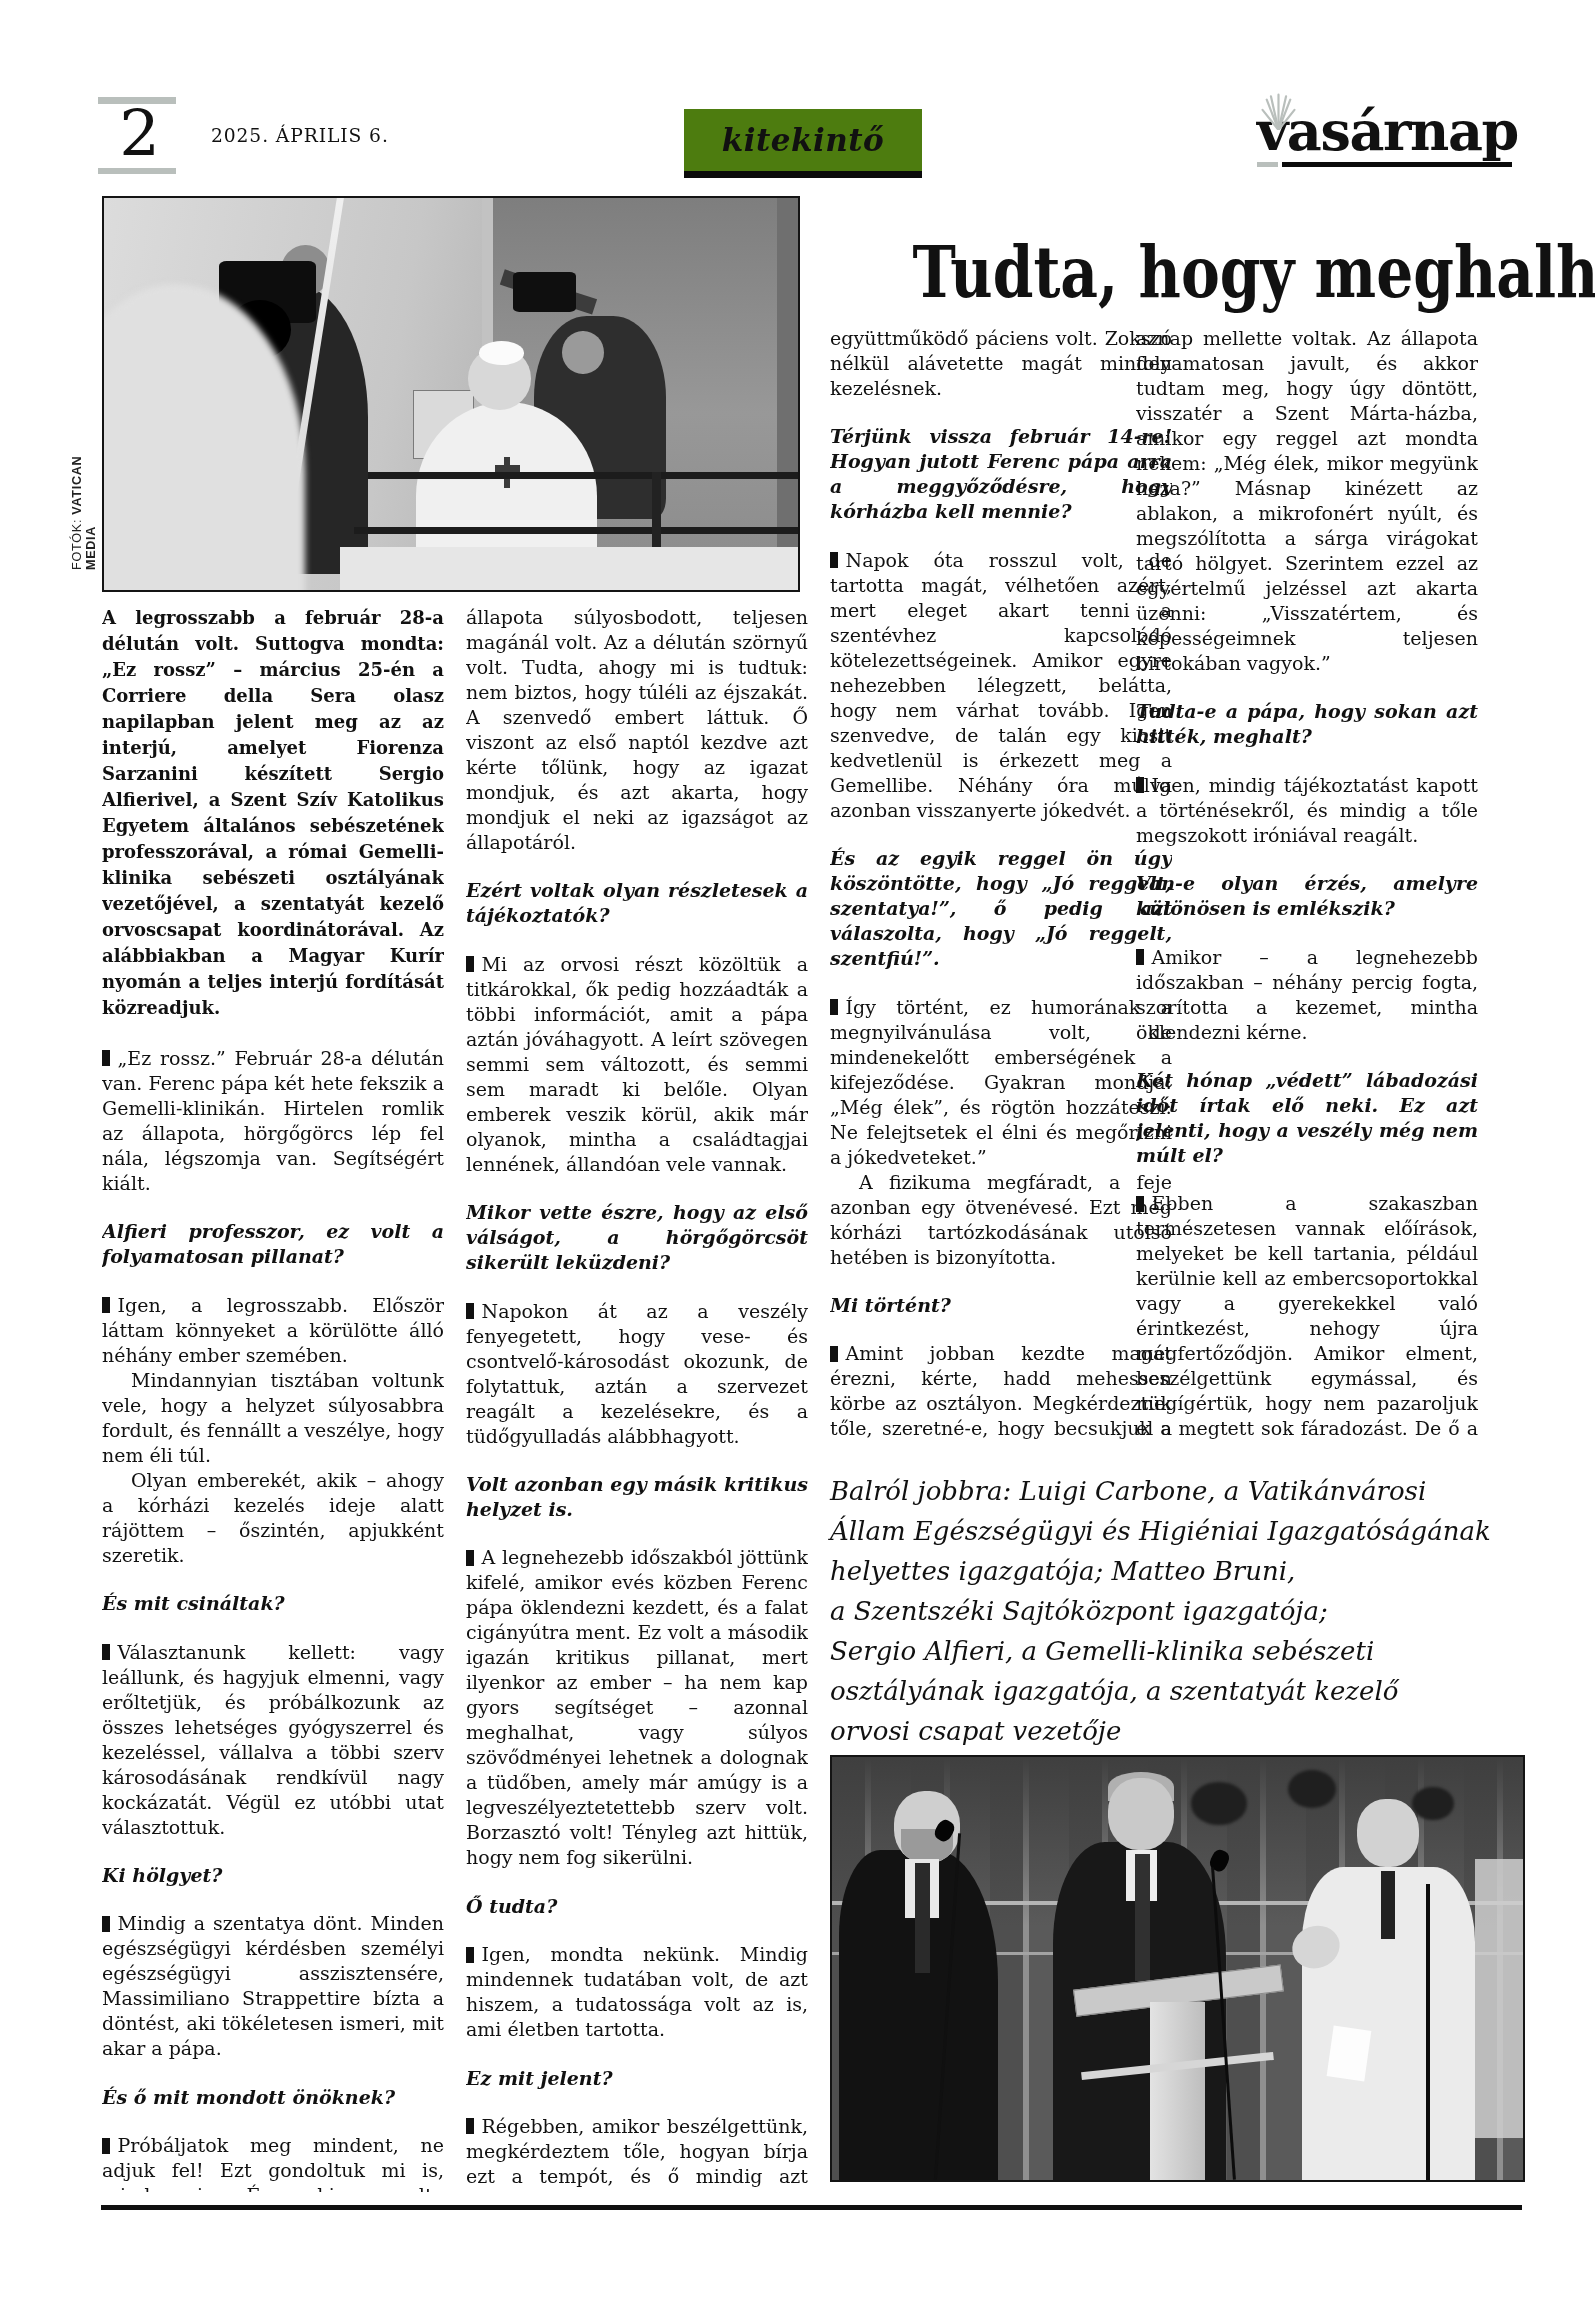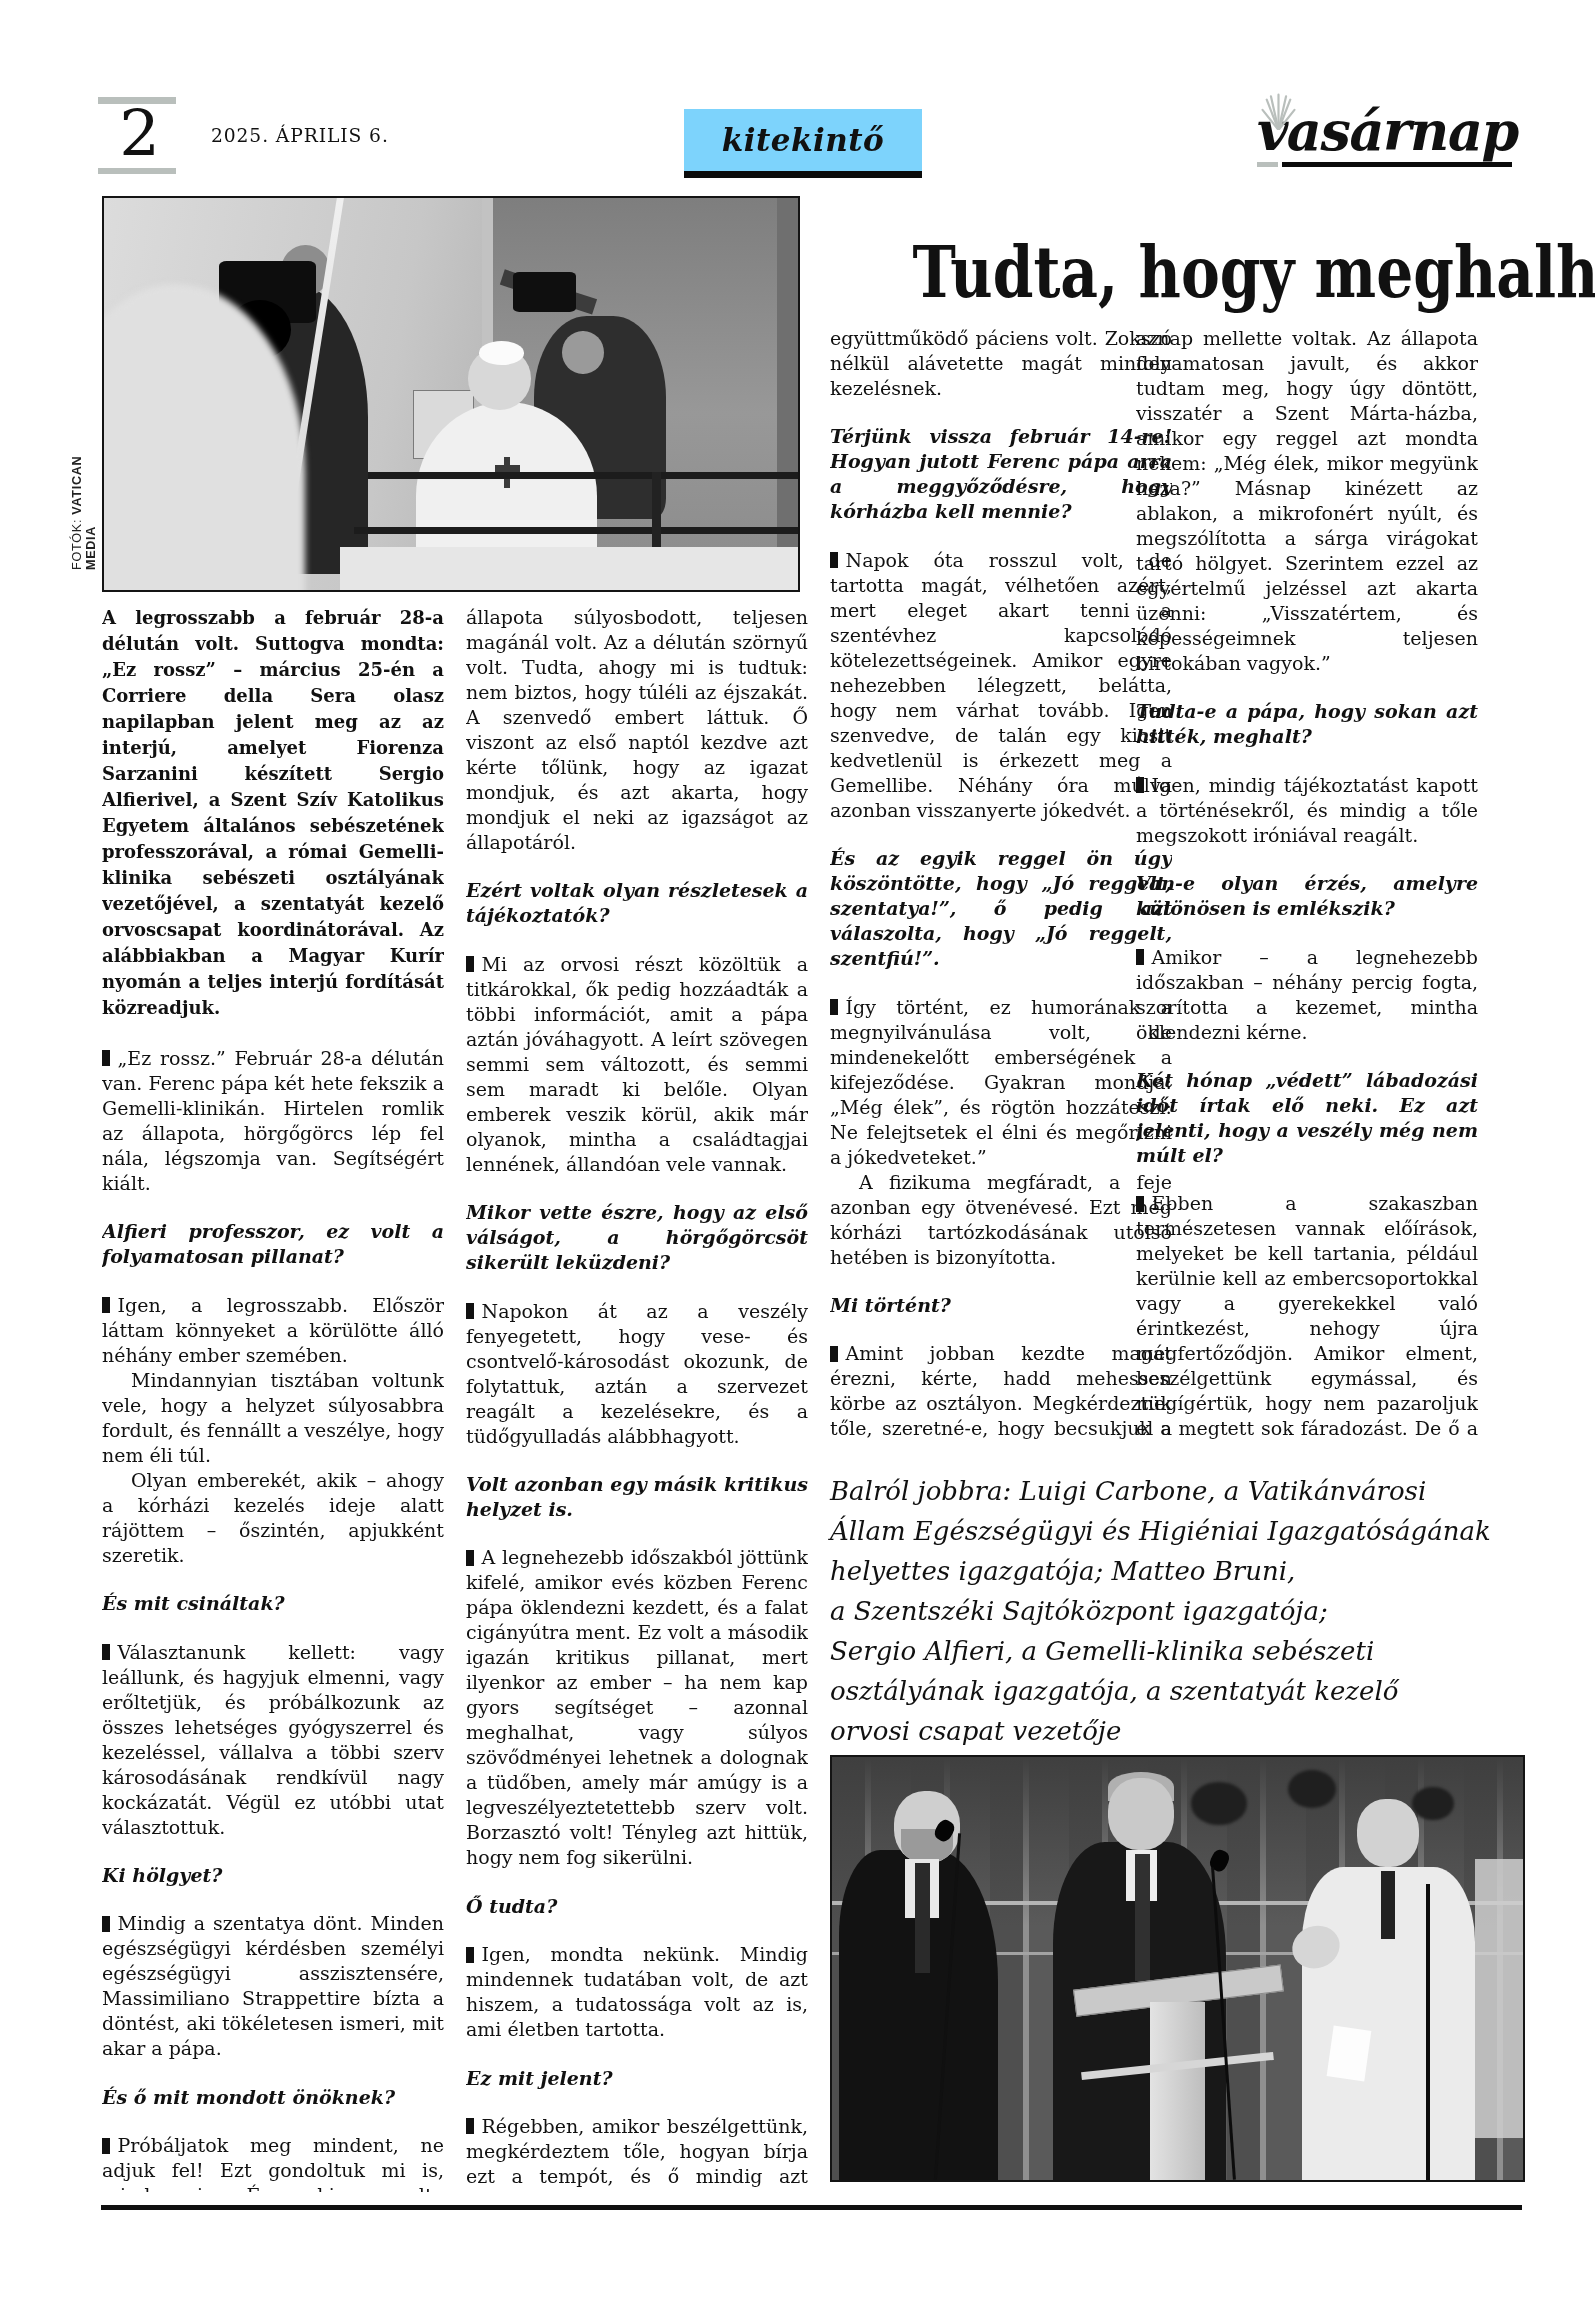--- a/index.html
+++ b/index.html
@@ -8,26 +8,26 @@
 
   
   .hdr-bar{position:absolute;background:#b9bfbc;}
   #hdr-bar-top{left:98px;top:97px;width:78px;height:6.5px;}
   #hdr-bar-bottom{left:98px;top:168px;width:78px;height:6px;}
   #page-number{position:absolute;left:114px;top:97px;width:51px;height:75px;
                font-size:64px;line-height:75px;text-align:center;font-weight:400;}
   #issue-date{position:absolute;left:211px;top:125px;font-size:18.7px;letter-spacing:0.9px;
               font-weight:400;}
   #section-box{position:absolute;left:684px;top:109px;width:238px;height:62px;
-               background:#7dd3fc;display:flex;align-items:center;justify-content:center;}
+               background:#4d7c0f;display:flex;align-items:center;justify-content:center;}
   #section-label{font-size:31px;font-weight:bold;font-style:italic;letter-spacing:0.5px;}
   #section-underline{position:absolute;left:684px;top:171px;width:238px;height:7px;background:#0b0b0b;}
   #masthead{position:absolute;left:1256px;top:99px;width:262px;height:70px;}
   #masthead-word{position:absolute;left:0.9px;top:0;font-size:54px;line-height:65px;
-                 font-weight:bold;font-style:italic;letter-spacing:-1.4px;}
+                 font-weight:bold;letter-spacing:-1.4px;}
   #masthead-underline-gray{position:absolute;left:1257px;top:162px;width:20.6px;height:4.7px;background:#b9bfbc;}
   #masthead-underline{position:absolute;left:1282px;top:162px;width:230px;height:4.7px;background:#0b0b0b;}
   #masthead-star{position:absolute;left:1261px;top:93px;width:35px;height:37px;}
 
   
   #headline{position:absolute;left:830px;top:233px;width:704px;height:84px;
             text-align:center;}
   #headline span{display:inline-block;font-size:71px;line-height:79px;font-weight:bold;
             transform:scaleX(0.82);transform-origin:50% 50%;white-space:nowrap;}
 

